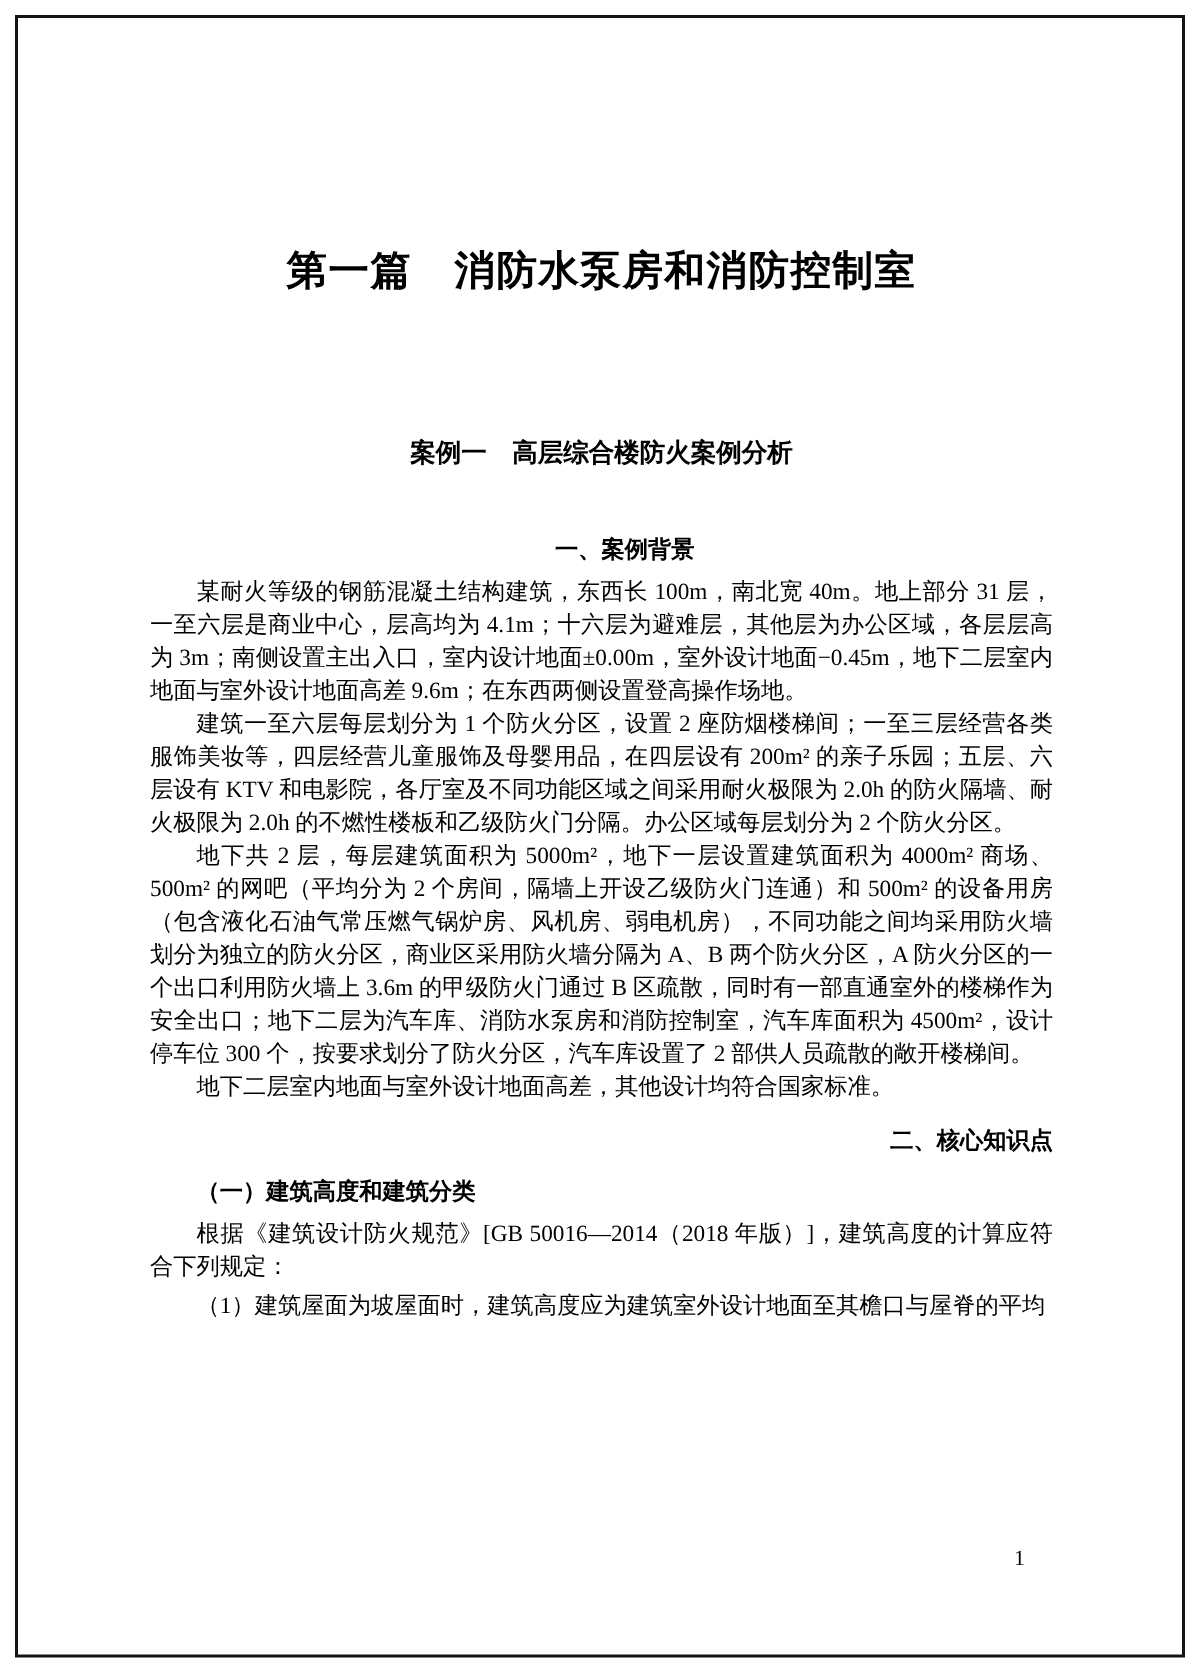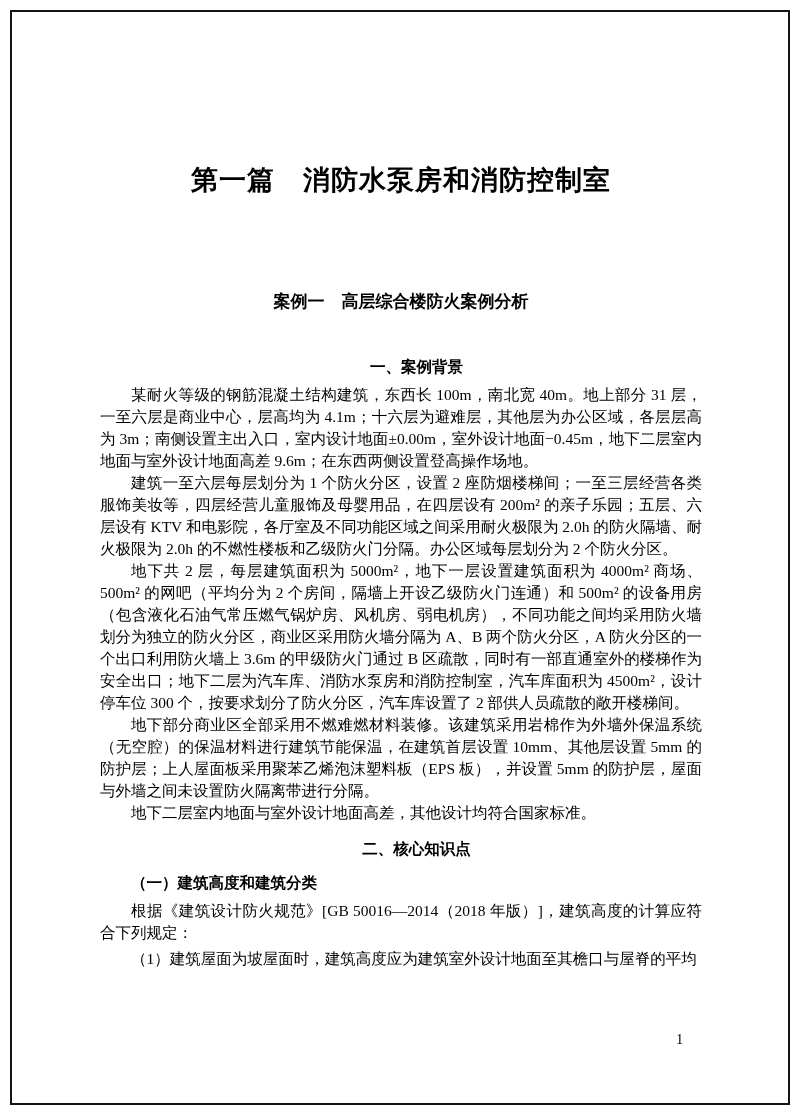--- a/index.html
+++ b/index.html
@@ -59,21 +59,21 @@
     text-indent: 2em;
     text-align: center;
   }
   .section-heading-2 {
     margin: 14px 0 0 0;
     font-family: Liberation Serif, serif;
     font-weight: bold;
     font-size: 15.5px;
     line-height: 22px;
     text-indent: 2em;
-    text-align: center;
+    text-align: right;
   }
   .sub-heading {
     margin: 12px 0 6px 0;
     font-family: "Liberation Sans", "DejaVu Sans", sans-serif;
     font-weight: bold;
     font-size: 15.5px;
     line-height: 22px;
     text-indent: 2em;
     text-align: left;
   }
@@ -101,21 +101,20 @@
 
 <div class="content">
   <h1 class="part-title">第一篇　消防水泵房和消防控制室</h1>
   <h2 class="case-title">案例一　高层综合楼防火案例分析</h2>
 
   <h3 class="section-heading">一、案例背景</h3>
 
   <p class="para">某耐火等级的钢筋混凝土结构建筑，东西长 100m，南北宽 40m。地上部分 31 层，一至六层是商业中心，层高均为 4.1m；十六层为避难层，其他层为办公区域，各层层高为 3m；南侧设置主出入口，室内设计地面±0.00m，室外设计地面−0.45m，地下二层室内地面与室外设计地面高差 9.6m；在东西两侧设置登高操作场地。</p>
   <p class="para">建筑一至六层每层划分为 1 个防火分区，设置 2 座防烟楼梯间；一至三层经营各类服饰美妆等，四层经营儿童服饰及母婴用品，在四层设有 200m² 的亲子乐园；五层、六层设有 KTV 和电影院，各厅室及不同功能区域之间采用耐火极限为 2.0h 的防火隔墙、耐火极限为 2.0h 的不燃性楼板和乙级防火门分隔。办公区域每层划分为 2 个防火分区。</p>
   <p class="para">地下共 2 层，每层建筑面积为 5000m²，地下一层设置建筑面积为 4000m² 商场、500m² 的网吧（平均分为 2 个房间，隔墙上开设乙级防火门连通）和 500m² 的设备用房（包含液化石油气常压燃气锅炉房、风机房、弱电机房），不同功能之间均采用防火墙划分为独立的防火分区，商业区采用防火墙分隔为 A、B 两个防火分区，A 防火分区的一个出口利用防火墙上 3.6m 的甲级防火门通过 B 区疏散，同时有一部直通室外的楼梯作为安全出口；地下二层为汽车库、消防水泵房和消防控制室，汽车库面积为 4500m²，设计停车位 300 个，按要求划分了防火分区，汽车库设置了 2 部供人员疏散的敞开楼梯间。</p>
-  <p class="para">地下部分商业区全部采用不燃难燃材料装修。该建筑采用岩棉作为外墙外保温系统（无空腔）的保温材料进行建筑节能保温，在建筑首层设置 10mm、其他层设置 5mm 的防护层；上人屋面板采用聚苯乙烯泡沫塑料板（EPS 板），并设置 5mm 的防护层，屋面与外墙之间未设置防火隔离带进行分隔。</p>
   <p class="para">地下二层室内地面与室外设计地面高差，其他设计均符合国家标准。</p>
 
   <h3 class="section-heading-2">二、核心知识点</h3>
   <h4 class="sub-heading">（一）建筑高度和建筑分类</h4>
 
   <p class="para">根据《建筑设计防火规范》[GB 50016—2014（2018 年版）]，建筑高度的计算应符合下列规定：</p>
   <p class="para-tight">（1）建筑屋面为坡屋面时，建筑高度应为建筑室外设计地面至其檐口与屋脊的平均</p>
 </div>
 
 <div class="page-number">1</div>

